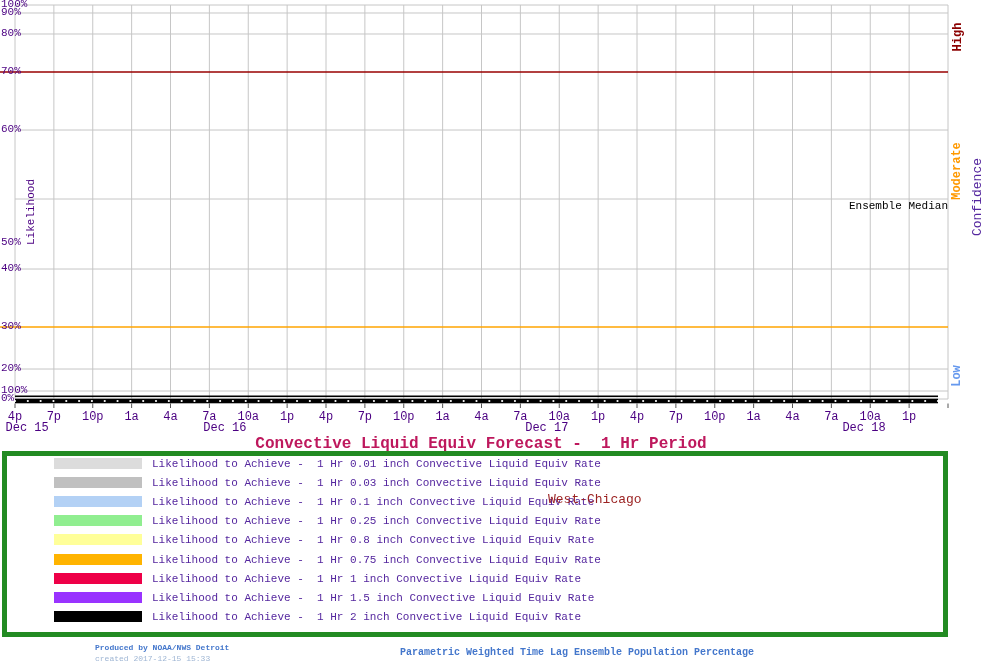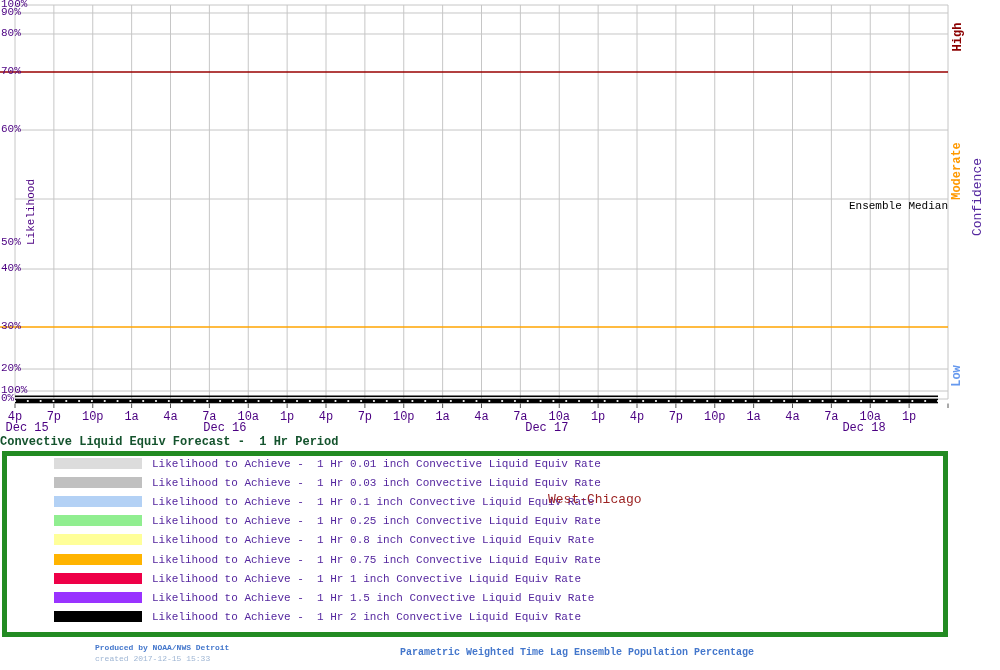--- a/index.html
+++ b/index.html
@@ -28,22 +28,22 @@
   .conf-axis-title{left:977px;top:197px;font-size:13px;color:#54269E;}
   .conf-level{font-size:12px;font-weight:bold;}
   .conf-high{left:958px;top:37px;}
   .conf-moderate{left:957px;top:171px;}
   .conf-low{left:957px;top:376px;}
   .ensemble-median{
     position:absolute;top:200px;left:648px;width:300px;text-align:right;
     font-size:11px;line-height:13px;color:#000;z-index:3;white-space:pre;
   }
   .chart-title{
-    position:absolute;top:435px;left:0;width:962px;
-    font-size:12px;font-weight:bold;color:#14532d;white-space:pre;
+    position:absolute;top:435px;left:0;width:962px;text-align:center;
+    font-size:16px;font-weight:bold;color:#be185d;white-space:pre;
   }
   .legend-box{
     position:absolute;left:2px;top:451px;width:946px;height:186px;
     box-sizing:border-box;background:#fff;
     display:flex;flex-direction:column;justify-content:space-around;
     padding:2px 0;
   }
   .legend-row{display:flex;height:19px;margin-left:39px;}
   .legend-swatch{width:88px;height:11px;margin-left:8px;margin-right:10px;flex:none;}
   .legend-label{font-size:11px;line-height:12px;color:#54269E;white-space:pre;}

